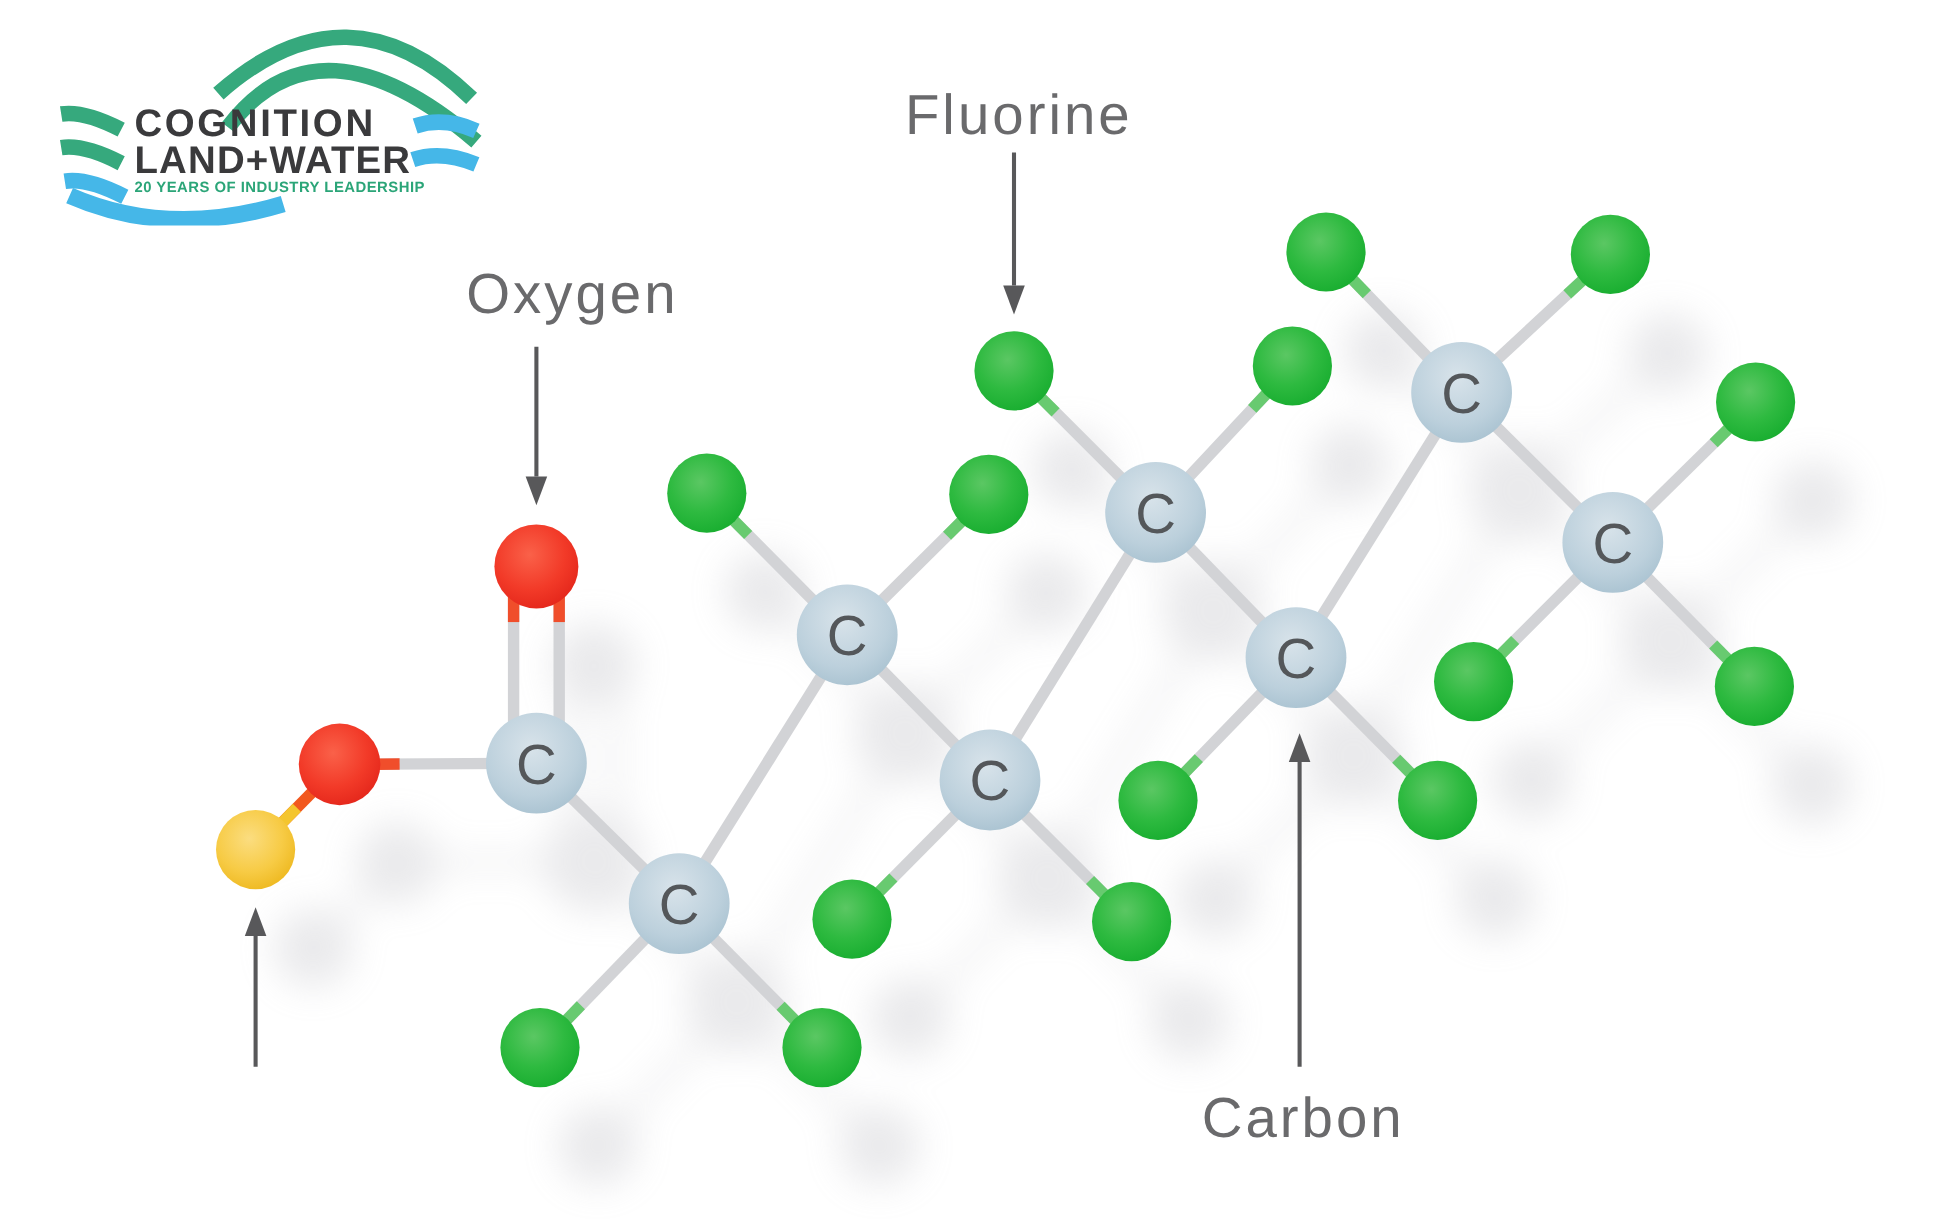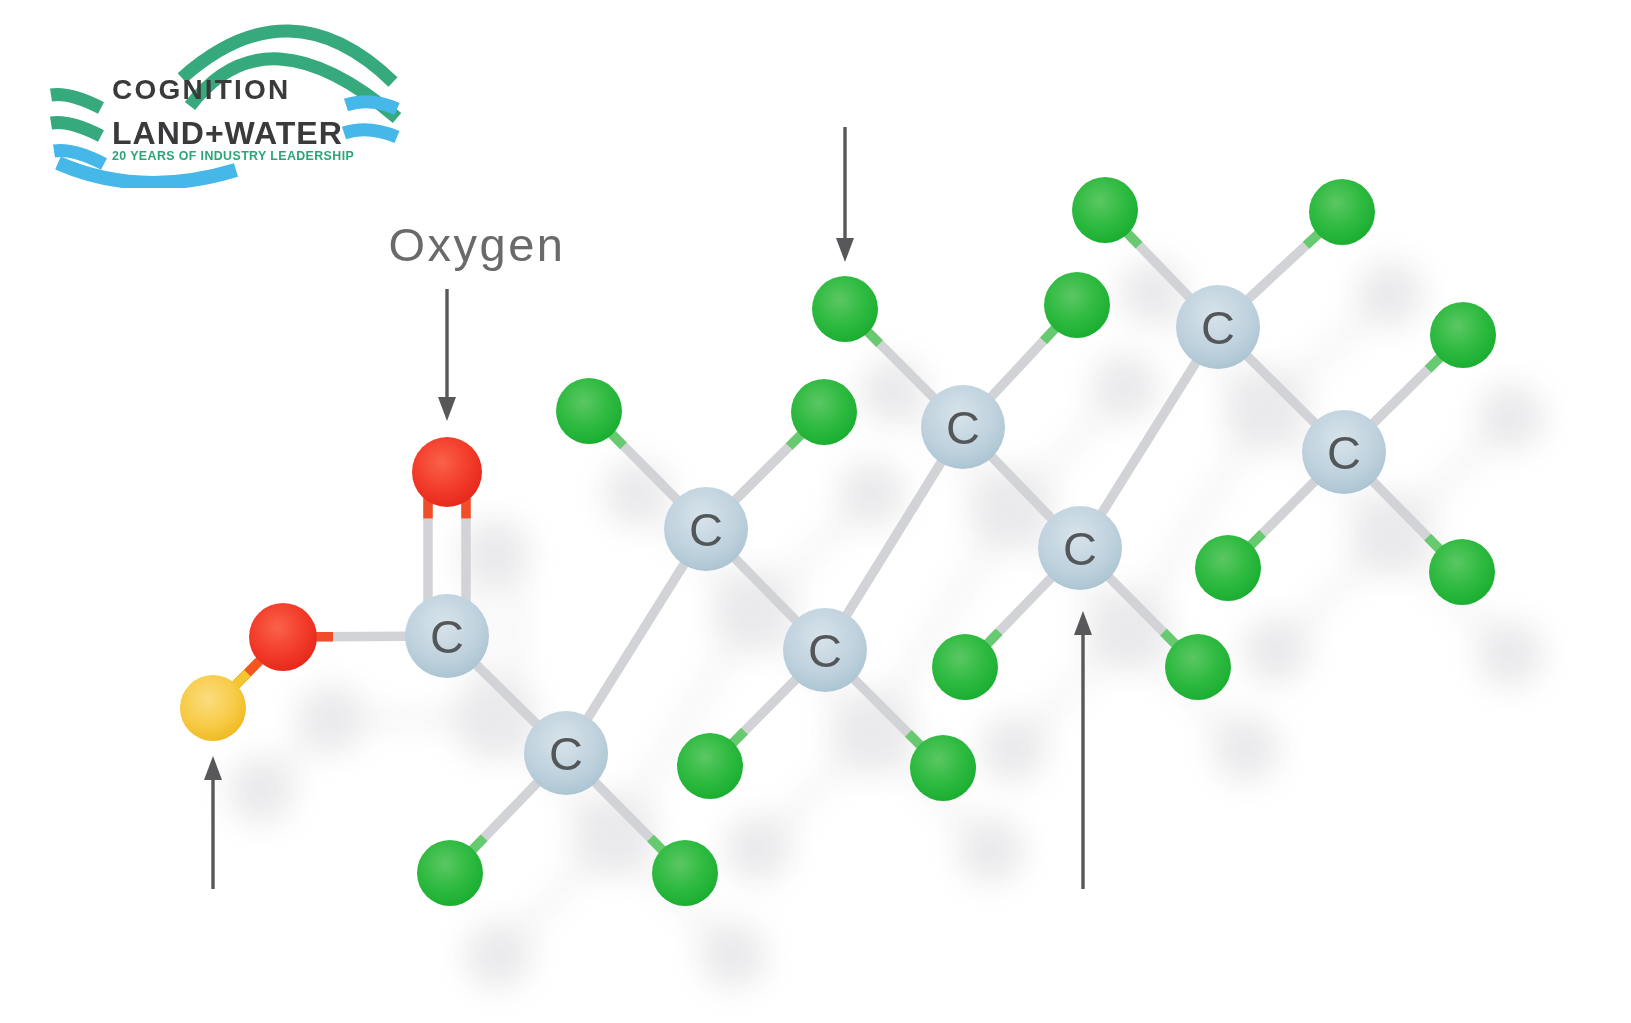--- a/index.html
+++ b/index.html
@@ -11,21 +11,21 @@
   #stage{position:absolute;left:0;top:0;width:1631px;height:1023px;}
   #mol{position:absolute;left:0;top:0;}
   .anno-label{
     position:absolute;transform:translate(-50%,-50%);
     font-size:47px;color:#6a6a6c;letter-spacing:2.5px;white-space:nowrap;
     font-weight:400;
   }
   #logo{position:absolute;left:40px;top:8px;width:362px;height:180px;}
   #logo svg{position:absolute;left:0;top:0;}
   .logo-text{position:absolute;left:72px;color:#3a3a3c;font-weight:bold;white-space:nowrap;}
-  #logo-line1{top:66px;font-size:28px;letter-spacing:2.2px;}
+  #logo-line1{top:76px;font-size:32px;letter-spacing:2.2px;}
   #logo-line2{top:107px;font-size:32px;letter-spacing:1.0px;}
   #logo-tagline{top:141px;font-size:12.4px;letter-spacing:0.4px;color:#2ba578;font-weight:bold;}
 </style>
 </head>
 <body>
 
 <div id="stage">
 
   <svg id="mol" width="1631" height="1023" viewBox="0 0 1631 1023">
     <defs>
@@ -195,21 +195,23 @@
         <polygon points="845,262 836,238 854,238" fill="#58585a"></polygon>
         <line x1="447" y1="289" x2="447" y2="397" stroke="#58585a" stroke-width="3.4"></line>
         <polygon points="447,421 438,397 456,397" fill="#58585a"></polygon>
         <line x1="213" y1="889" x2="213" y2="780" stroke="#58585a" stroke-width="3.4"></line>
         <polygon points="213,756 222,780 204,780" fill="#58585a"></polygon>
         <line x1="1083" y1="889" x2="1083" y2="635" stroke="#58585a" stroke-width="3.4"></line>
         <polygon points="1083,611 1092,635 1074,635" fill="#58585a"></polygon>
       </g>
   </svg>
 
+  <div class="anno-label" id="label-fluorine" style="left: 849px; top: 95px;">Fluorine</div>
   <div class="anno-label" id="label-oxygen" style="left: 448px; top: 244px; margin-left: 29px;">Oxygen</div>
+  <div class="anno-label" id="label-carbon" style="left: 1086px; top: 931px;">Carbon</div>
 
   <div id="logo">
     <svg width="362" height="180" viewBox="0 0 362 180">
 
       <path d="M142,70 Q250,-26 353,74" fill="none" stroke="#36a97d" stroke-width="13"></path>
       <path d="M150,98 Q226,-2 357,110" fill="none" stroke="#36a97d" stroke-width="13"></path>
 
       <path d="M11,87 Q30,84 61,100" fill="none" stroke="#36a97d" stroke-width="13"></path>
       <path d="M11,115 Q30,112 61,128" fill="none" stroke="#36a97d" stroke-width="13"></path>
       <path d="M14,143 Q33,140 64,156" fill="none" stroke="#45b7e8" stroke-width="13"></path>

